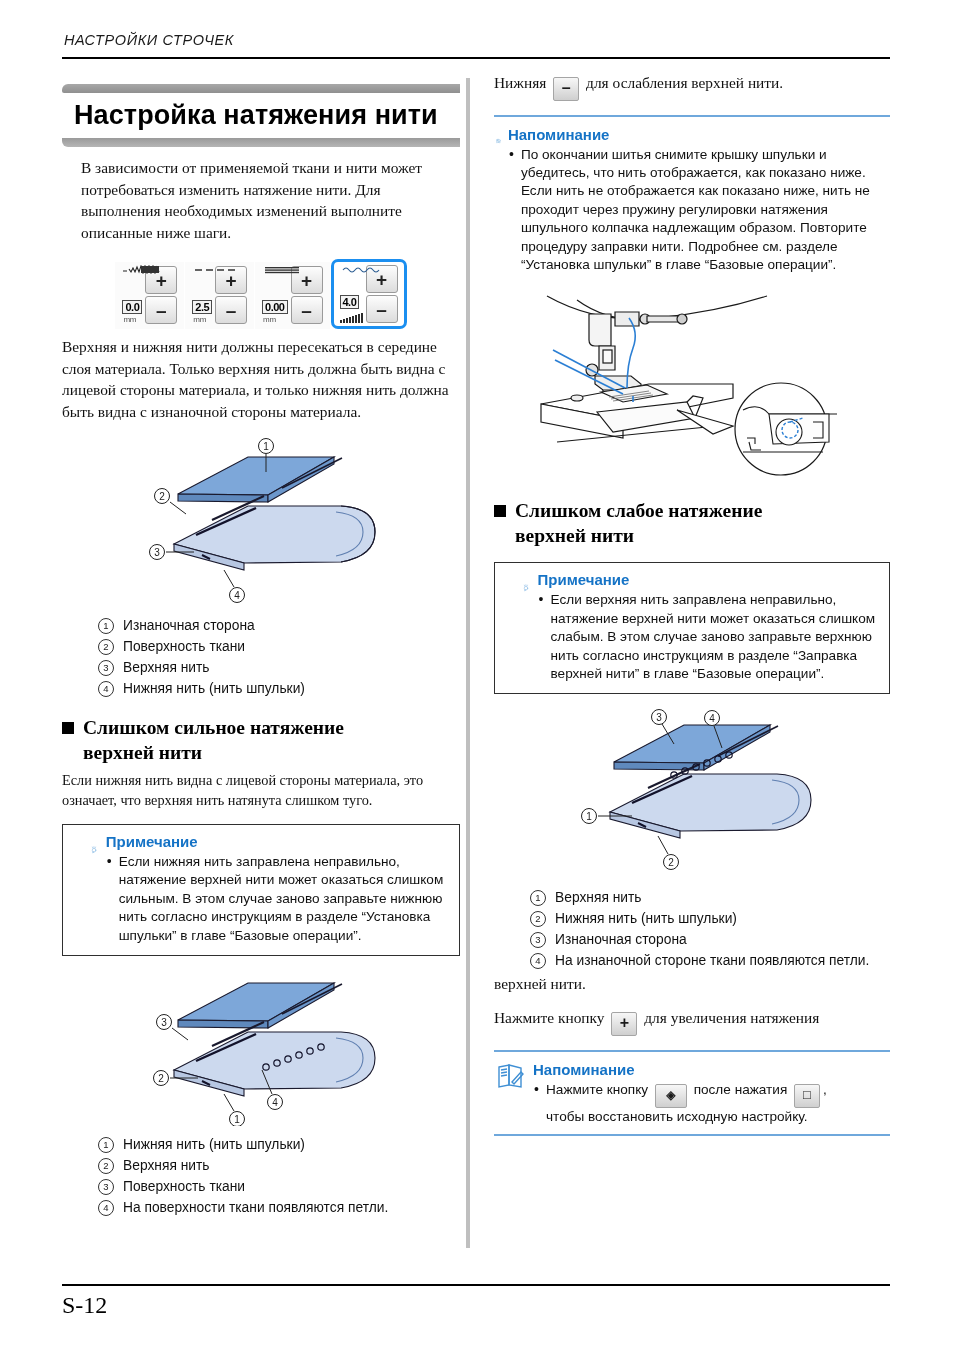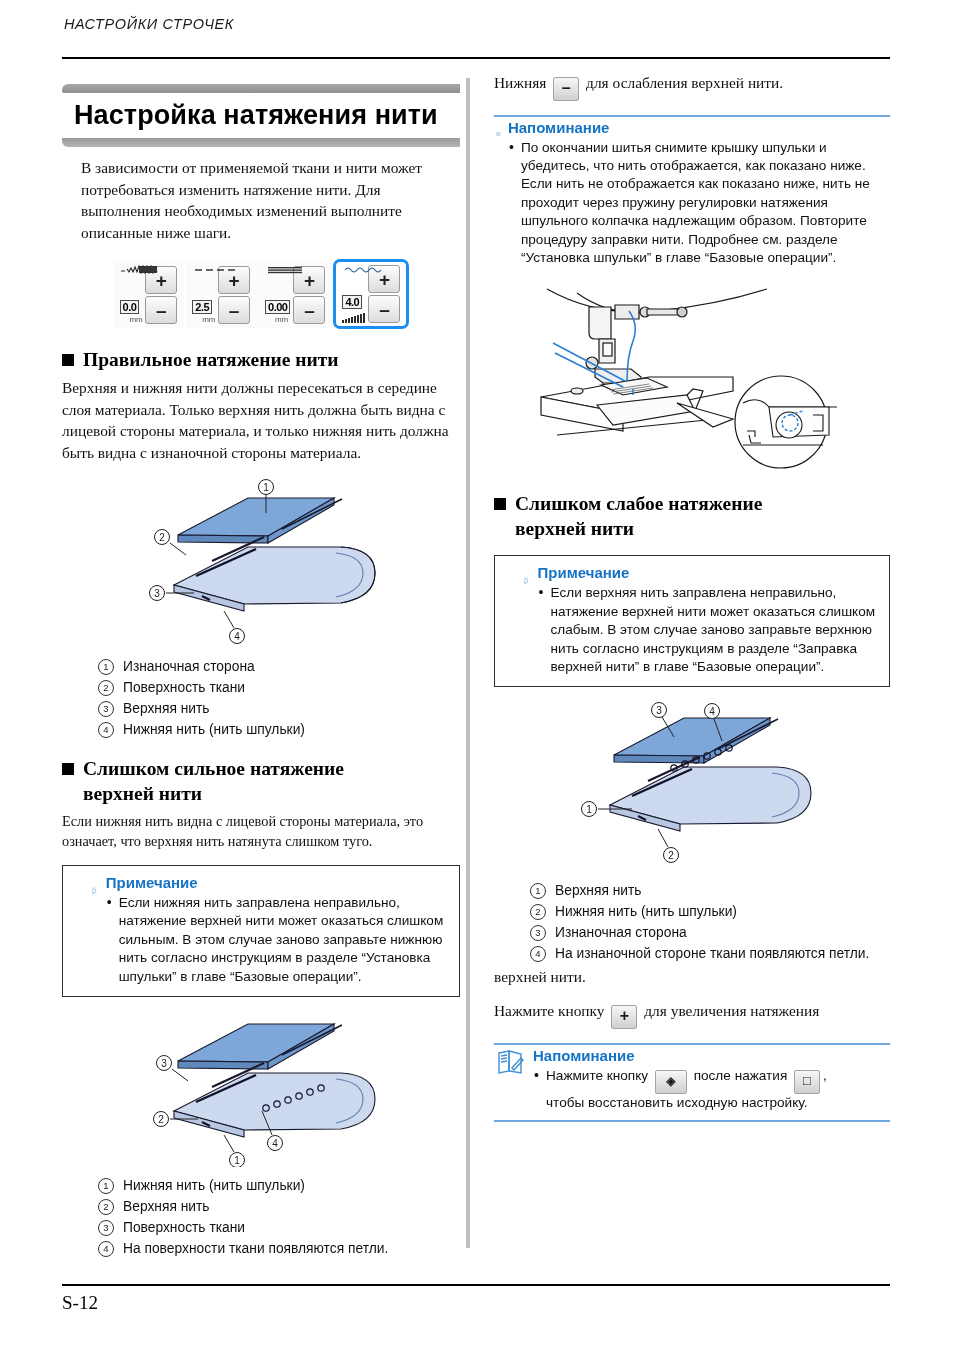--- a/index.html
+++ b/index.html
@@ -4,21 +4,21 @@
 <style>
   html,body{margin:0;padding:0;background:#fff;}
   body{
     width:954px;height:1351px;position:relative;overflow:hidden;
     font-family:"Liberation Sans",sans-serif;color:#000;
   }
   .page{position:absolute;inset:0;}
 
   
   .running-head{
-    position:absolute;left:64px;top:16px;
+    position:absolute;left:64px;top:32px;
     font-family:"Liberation Sans",sans-serif;
     font-style:italic;font-size:14.5px;letter-spacing:.6px;color:#1a1a1a;
   }
   .head-rule{
     position:absolute;left:62px;top:57px;width:828px;height:1.6px;background:#000;
   }
 
   
   .col{position:absolute;top:72px;}
   .col-left{left:62px;width:398px;}
@@ -81,21 +81,21 @@
   .lcd-readout{
     display:flex;flex-direction:column;align-items:flex-start;margin-top:17px;
   }
   .lcd-val{
     font-family:"Liberation Sans",sans-serif;font-weight:bold;font-size:11px;
     background:#f4f4f4;border:1px solid #4a4a4a;padding:0 2px;letter-spacing:-.5px;
     color:#000;line-height:12px;
   }
   .lcd-unit{
     font-family:"Liberation Sans",sans-serif;font-size:8px;color:#555;
-    margin-top:1px;margin-left:10px;letter-spacing:-.3px;
+    margin-top:1px;margin-left:1px;letter-spacing:-.3px;
   }
   .lcd-tension-bars{display:flex;align-items:flex-end;gap:1px;height:11px;margin-top:3px;}
   .lcd-tension-bars i{display:block;width:2px;background:#2b2b2b;}
   .pm-col{display:flex;flex-direction:column;gap:2px;}
   .pm-btn{
     width:30px;height:26px;border:1px solid #9a9a9a;border-radius:3px;
     background:linear-gradient(to bottom,#fdfdfd,#dcdcdc);
     display:flex;align-items:center;justify-content:center;
     font-family:"Liberation Sans",sans-serif;font-size:19px;font-weight:bold;color:#222;
     line-height:1;
@@ -124,21 +124,21 @@
   .note-list{
     margin:2px 0 0 0;padding:0;list-style:none;
     font-family:"Liberation Sans",sans-serif;font-size:13.6px;line-height:18.4px;color:#111;
   }
   .note-list li{position:relative;padding-left:13px;}
   .note-list li:before{
     content:"\2022";position:absolute;left:1px;top:-1px;font-size:14px;color:#111;
   }
   .memo-box{margin-top:14px;}
   .memo-rule{height:1.6px;background:#6fa8dc;}
-  .memo-inner{display:flex;gap:7px;padding:2px 2px 8px 2px;}
+  .memo-inner{display:flex;gap:7px;padding:9px 2px 8px 2px;}
   .memo-title{
     color:#1573c6;font-weight:bold;font-size:15px;
     font-family:"Liberation Sans",sans-serif;line-height:18px;
   }
 
   
   .num-list{
     margin:8px 0 0 0;padding:0;list-style:none;
     font-family:"Liberation Sans",sans-serif;font-size:13.8px;line-height:21px;color:#111;
   }
@@ -150,21 +150,21 @@
   }
   .num-list.indent{margin-left:36px;}
 
   
   .fig{display:block;margin:10px auto 0 auto;}
 
   
   .foot-rule{position:absolute;left:62px;top:1284px;width:828px;height:2.4px;background:#000;}
   .folio{
     position:absolute;left:62px;top:1292px;
-    font-family:"Liberation Serif",serif;font-size:19px;color:#000;
+    font-family:"Liberation Serif",serif;font-size:24px;color:#000;
   }
 
   .press-line{margin-top:12px;}
   .press-line2{margin-top:2px;}
 </style>
 </head>
 <body>
 
 <div class="page">
 
@@ -251,24 +251,20 @@
           </div>
           <div class="pm-col">
             <div class="pm-btn">+</div>
             <div class="pm-btn">–</div>
           </div>
         </div>
 
       </div>
     </div>
 
-    <div class="sec-head">
-      <span class="sq"></span>
-      <span class="sec-label">Правильное натяжение нити</span>
-    </div>
     <div class="body-serif sec-body">Верхняя и нижняя нити должны пересекаться в середине слоя материала. Только верхняя нить должна быть видна с лицевой стороны материала, и только нижняя нить должна быть видна с изнаночной стороны материала.</div>
 
     <svg class="fig" width="250" height="175" viewBox="0 0 250 175">
       <g fill="none" stroke="#1a1a2e" stroke-width="1.1">
 
         <path d="M38 112 L112 74 L205 74 q34 2 34 26 q0 24 -34 30 L108 131 Z" fill="#ccd9ee"></path>
         <path d="M38 112 L38 119 L108 138 L108 131 Z" fill="#b7c7e2"></path>
         <path d="M205 74 q34 2 34 26 q0 24 -34 30" fill="none"></path>
         <path d="M200 80 q27 3 27 20 q0 18 -27 24" fill="none" stroke="#5f7fb0"></path>
 

